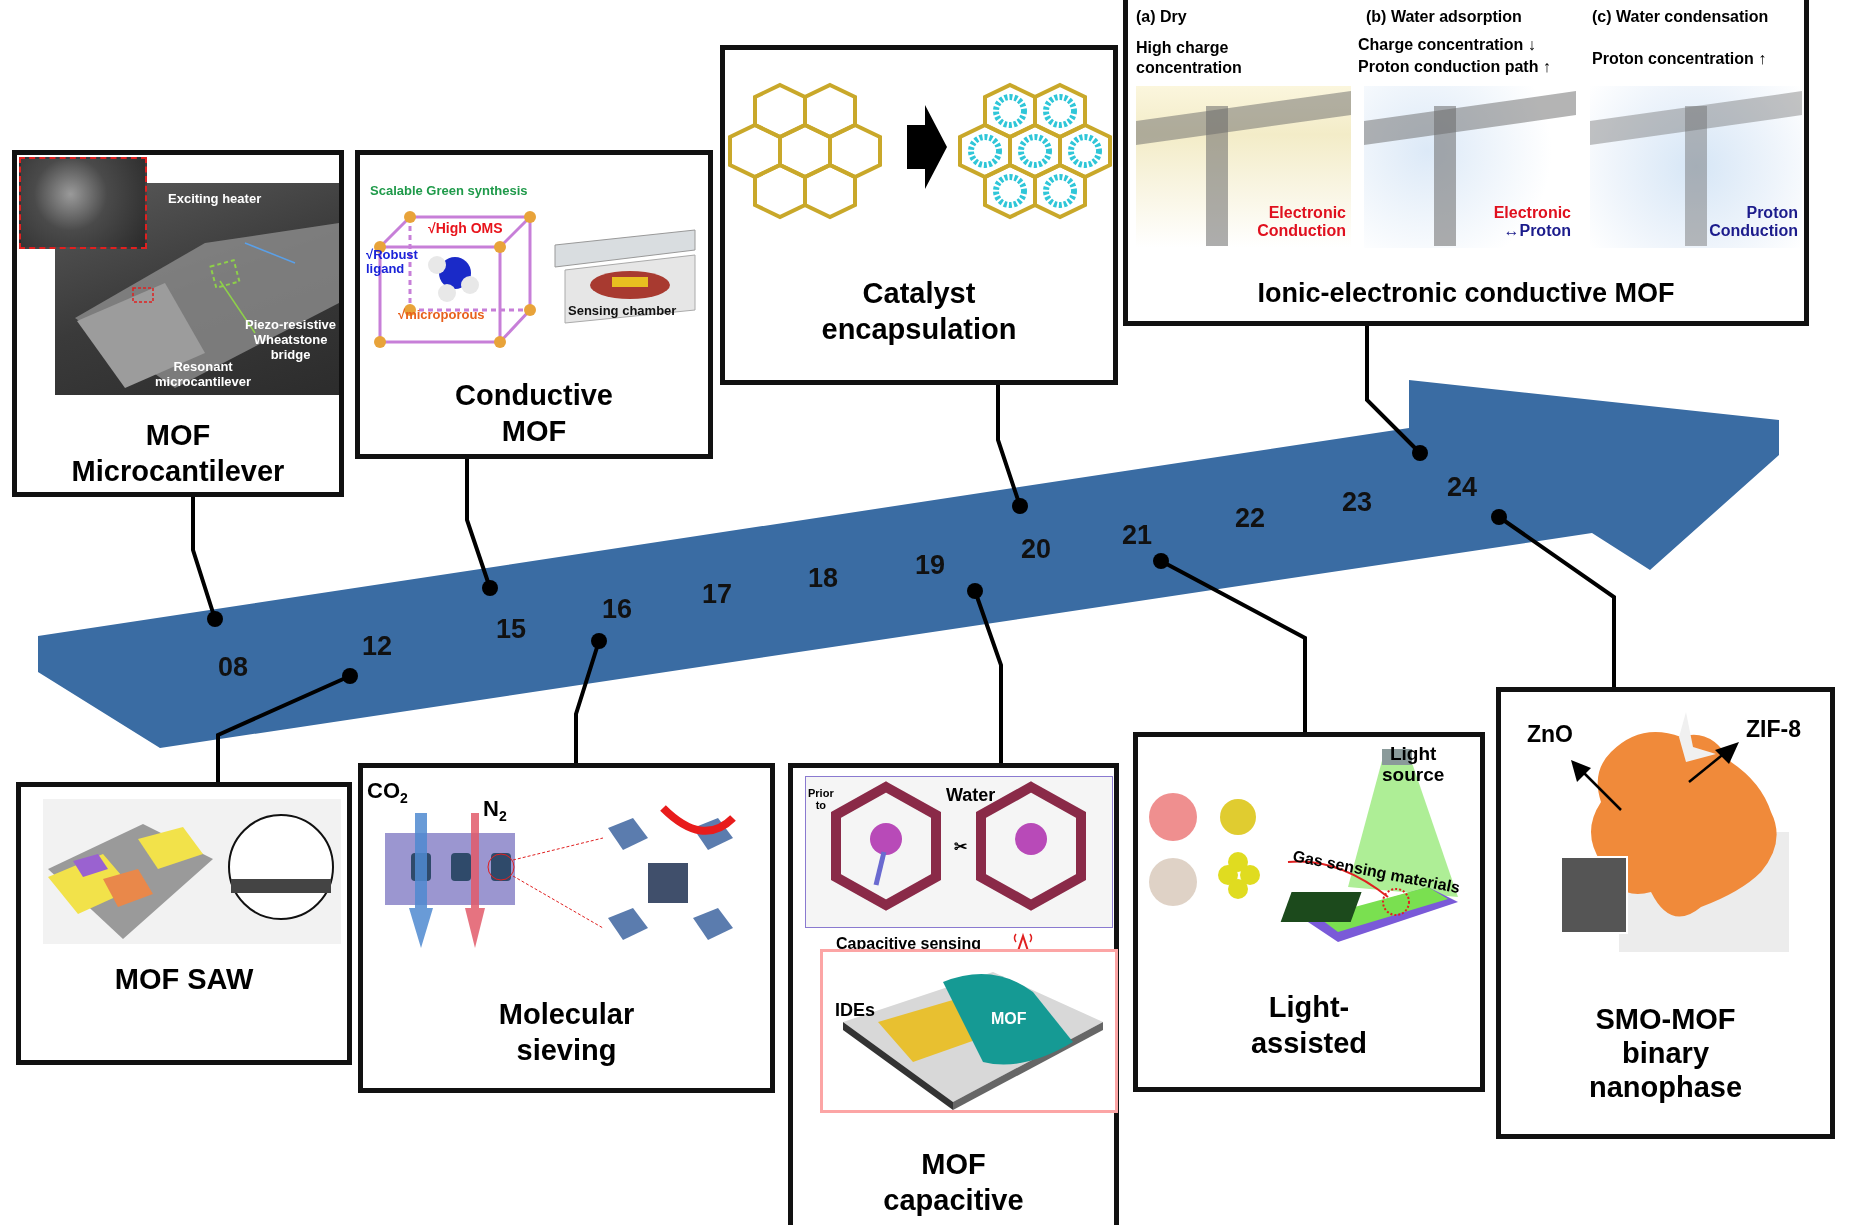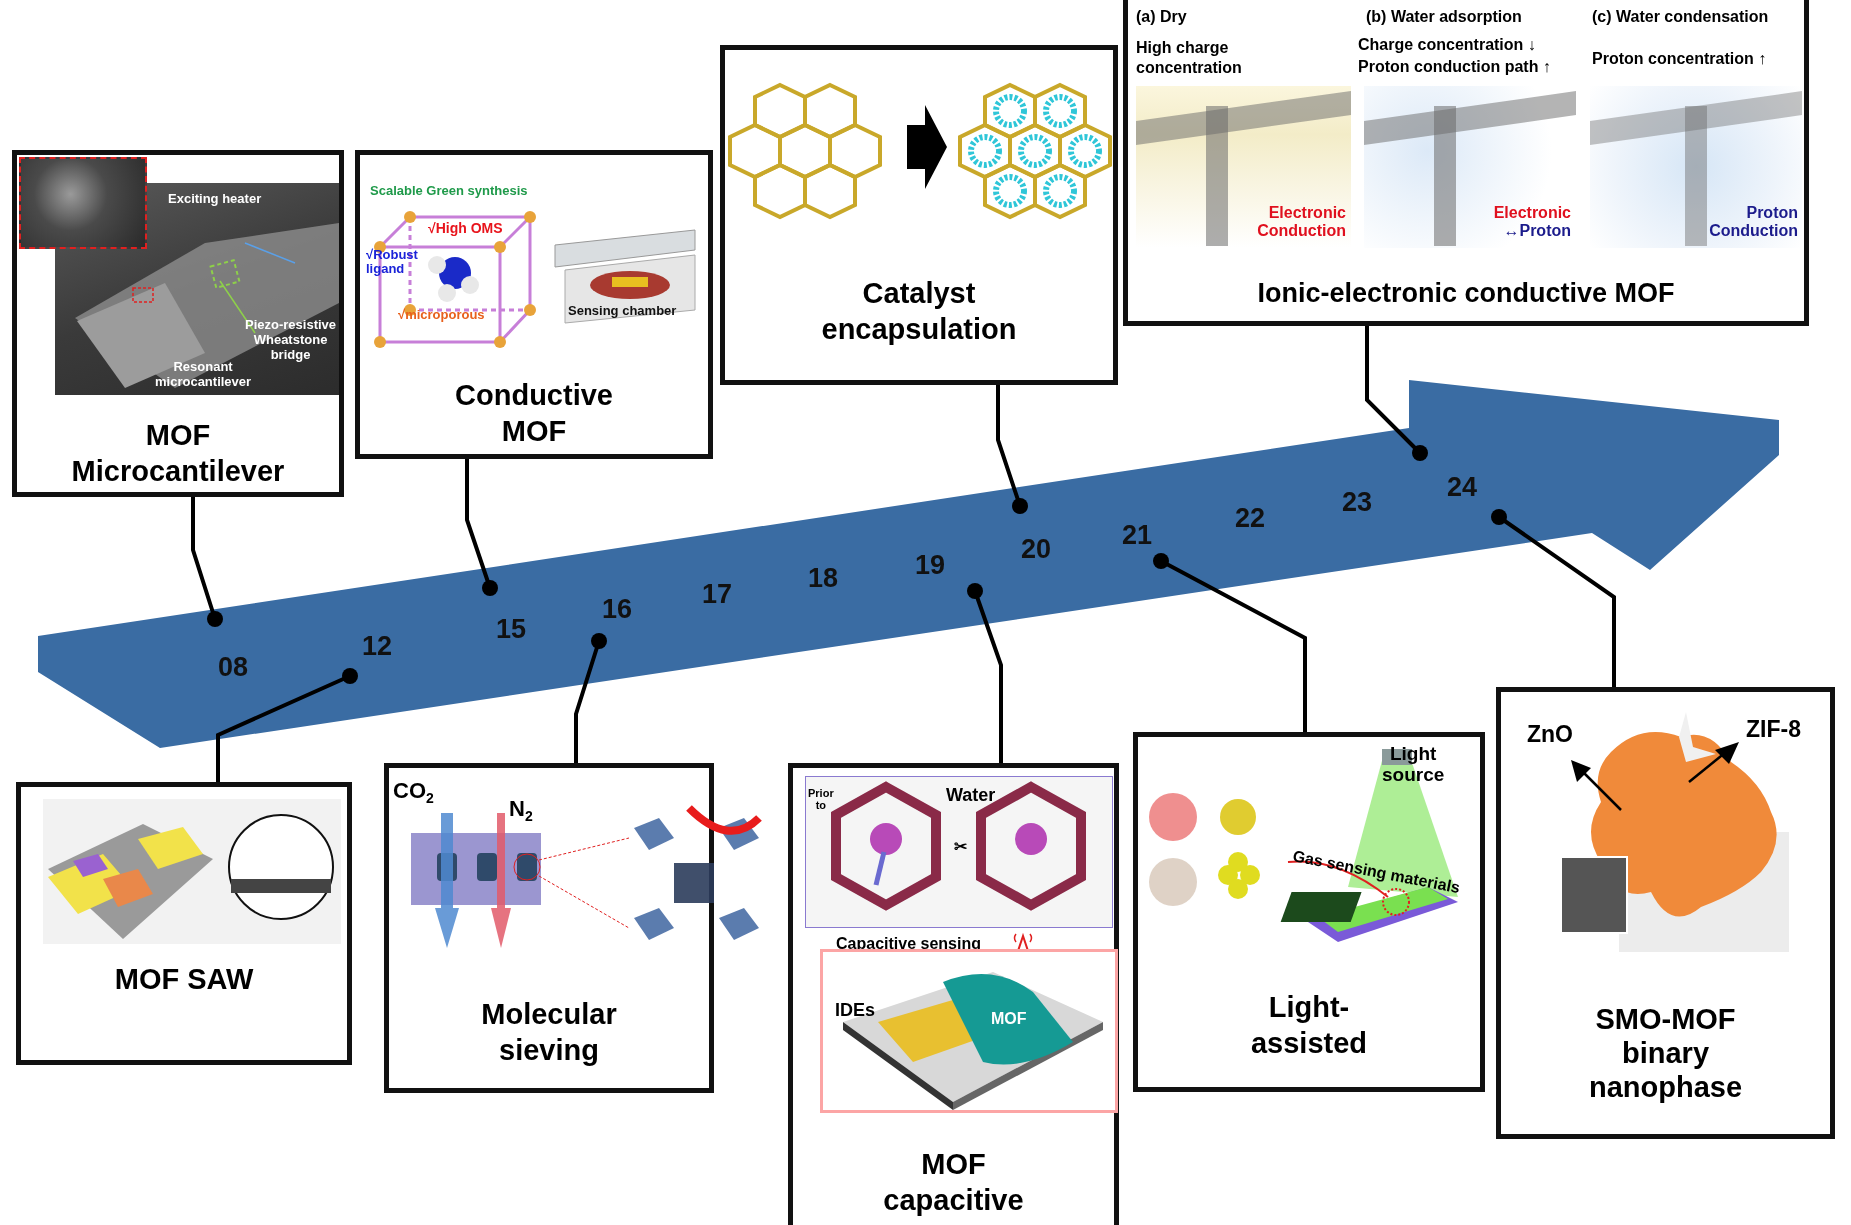--- a/index.html
+++ b/index.html
@@ -231,21 +231,21 @@
       <polygon points="95,40 140,28 160,55 115,70" fill="#f2e24a"></polygon>
       <polygon points="60,80 95,70 110,95 75,108" fill="#e9884a"></polygon>
       <polygon points="30,62 55,55 65,70 40,78" fill="#9a62d0"></polygon>
       <circle cx="238" cy="68" r="52" fill="#fff" stroke="#111" stroke-width="2"></circle>
       <rect x="188" y="80" width="100" height="14" fill="#444"></rect>
     </svg>
   </div>
   <div class="box-title" style="top:174px;">MOF SAW</div>
 </div>
 
-<div class="box" style="left:358px;top:763px;width:330px;height:330px;margin-left:26px;">
+<div class="box" style="left:358px;top:763px;width:417px;height:330px;">
   <div class="panel" style="left:0;top:0;width:410px;height:200px;">
     <svg width="410" height="200">
       <rect x="22" y="65" width="130" height="72" fill="#8a84c8" opacity="0.85"></rect>
       <rect x="48" y="85" width="20" height="28" rx="4" fill="#2f4a6a"></rect>
       <rect x="88" y="85" width="20" height="28" rx="4" fill="#2f4a6a"></rect>
       <rect x="128" y="85" width="20" height="28" rx="4" fill="#2f4a6a"></rect>
       <polygon points="52,45 64,45 64,140 70,140 58,180 46,140 52,140" fill="#4f8ad0" opacity="0.85"></polygon>
       <polygon points="108,45 116,45 116,140 122,140 112,180 102,140 108,140" fill="#e25a6a" opacity="0.85"></polygon>
       <circle cx="138" cy="99" r="13" fill="none" stroke="#e02020"></circle>
       <line x1="150" y1="92" x2="240" y2="70" stroke="#e02020" stroke-dasharray="3,2"></line>

